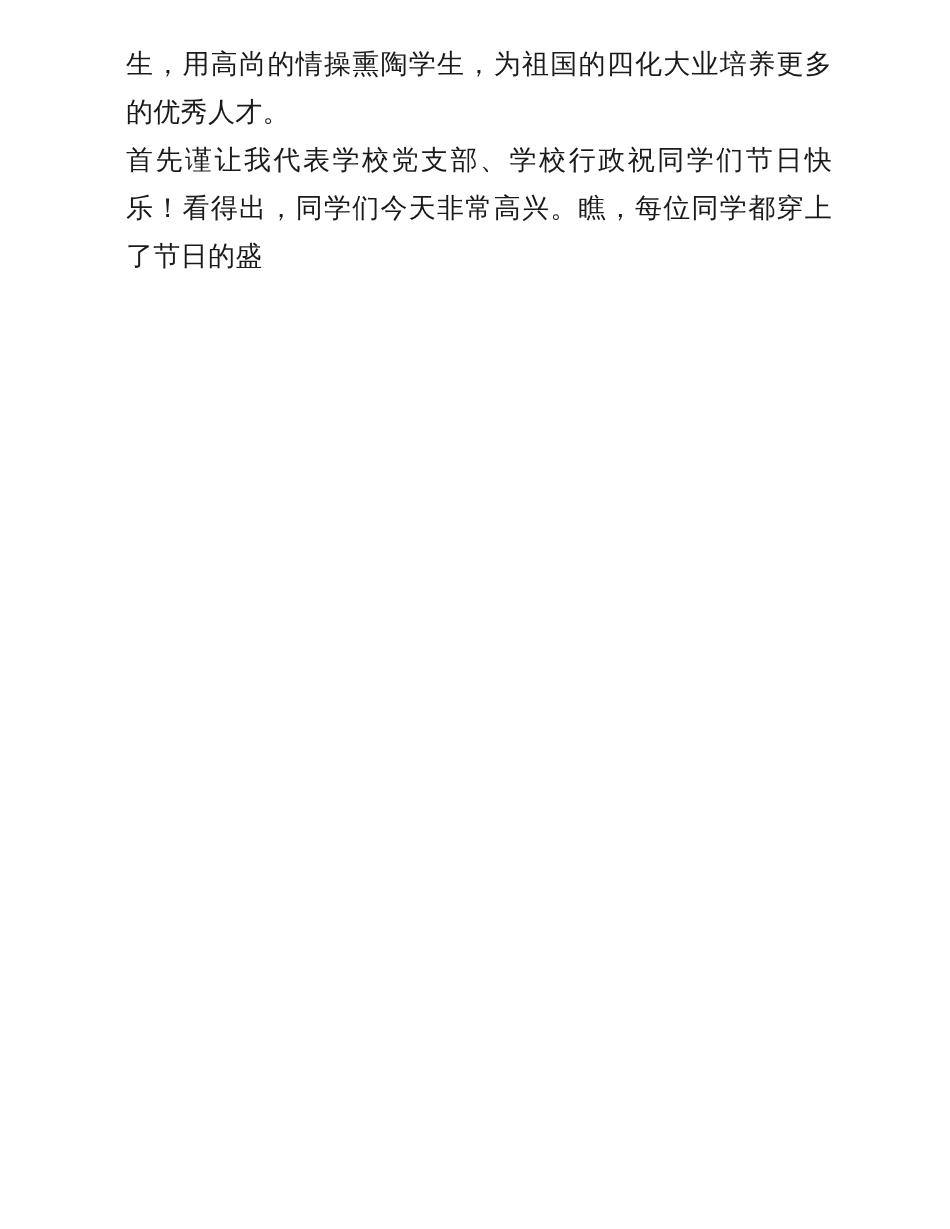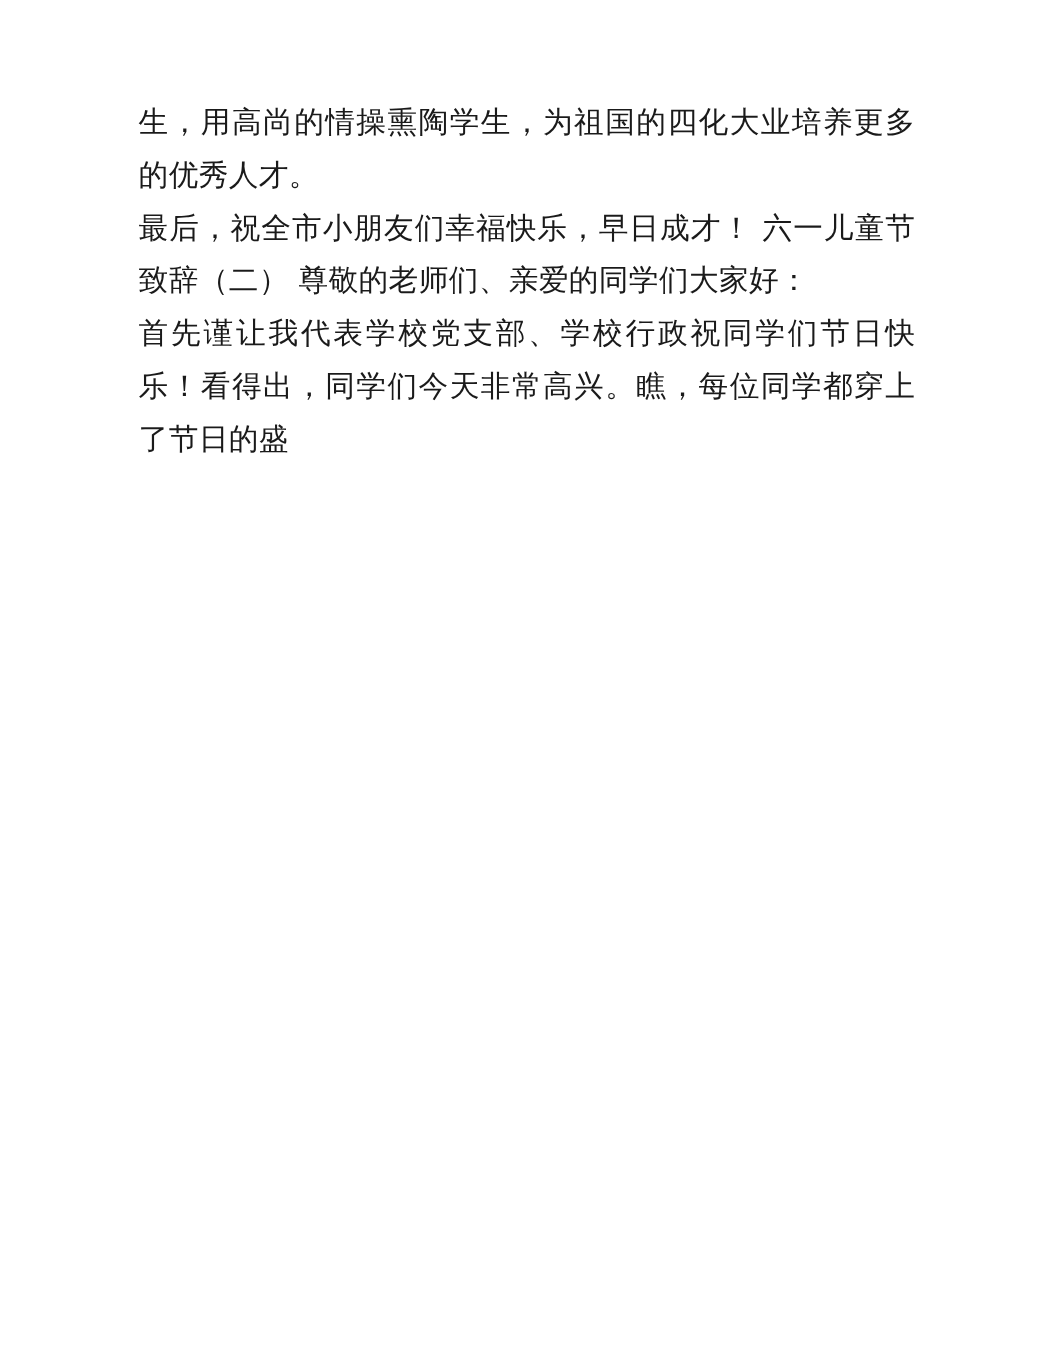--- a/index.html
+++ b/index.html
@@ -6,21 +6,21 @@
     margin: 0;
     padding: 0;
     background: #ffffff;
   }
   .page {
     width: 950px;
     height: 1229px;
     background: #ffffff;
     position: relative;
     box-sizing: border-box;
-    padding: 88px 118px 40px 126px;
+    padding: 40px 118px 40px 126px;
     font-family: "DejaVu Serif", "Liberation Serif", serif;
   }
   .doc-body {
     font-size: 27px;
     line-height: 1.78;
     color: #1a1a1a;
     text-align: justify;
     text-justify: inter-ideograph;
     letter-spacing: 0.3px;
   }
@@ -30,16 +30,15 @@
     white-space: pre-wrap;
     word-break: break-all;
   }
 </style>
 </head>
 <body>
 
 <div class="page">
   <div class="doc-body">
     <p class="para">生，用高尚的情操熏陶学生，为祖国的四化大业培养更多的优秀人才。</p>
-    <p class="para">最后，祝全市小朋友们幸福快乐，早日成才！ 六一儿童节致辞（二） 尊敬的老师们、亲爱的同学们大家好：</p>
     <p class="para">首先谨让我代表学校党支部、学校行政祝同学们节日快乐！看得出，同学们今天非常高兴。瞧，每位同学都穿上了节日的盛</p>
   </div>
 </div>
 
 </body></html>

